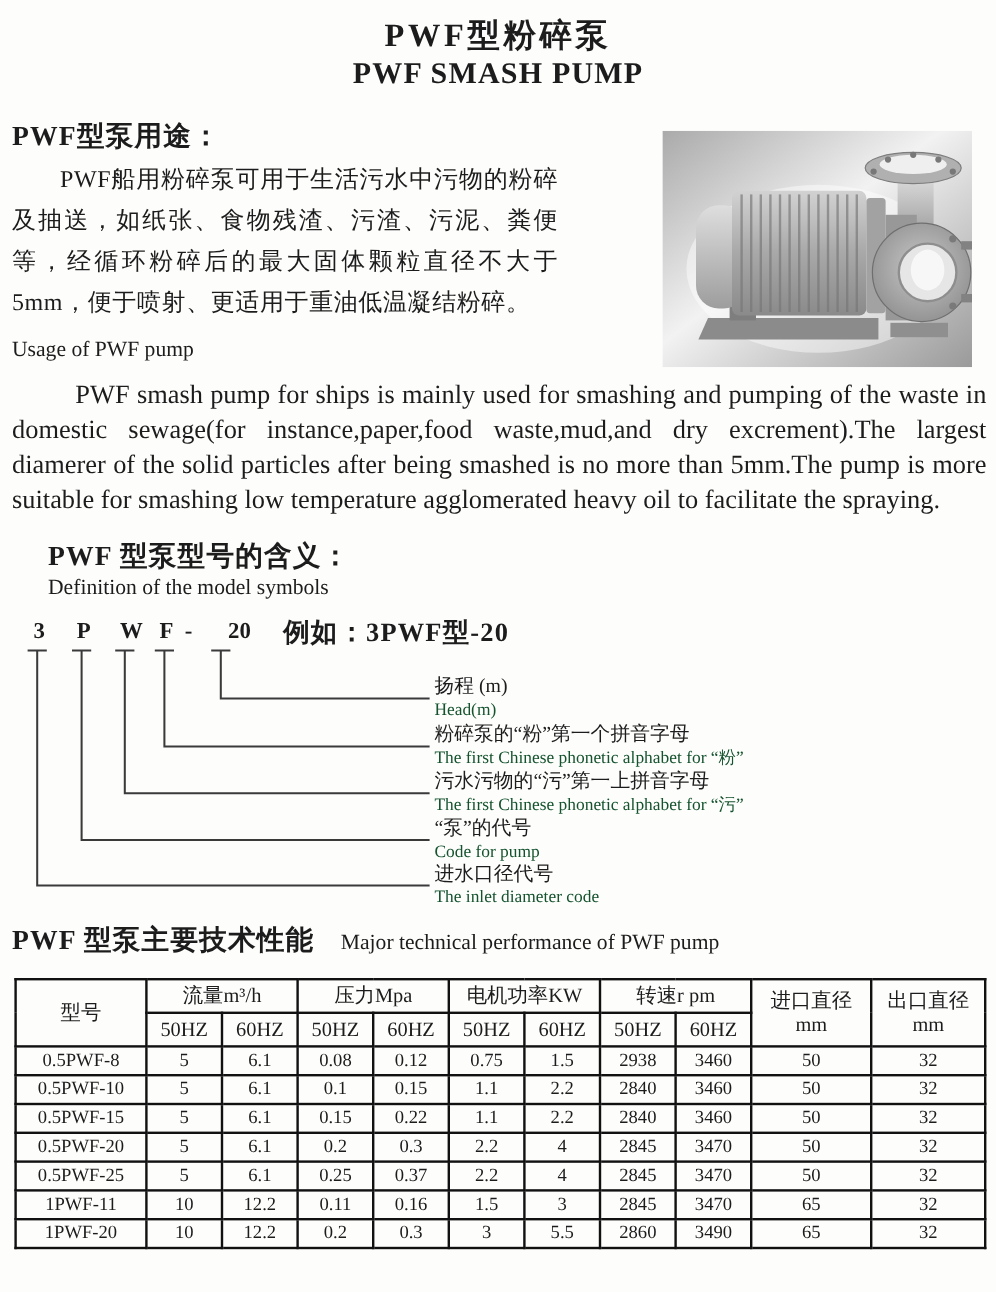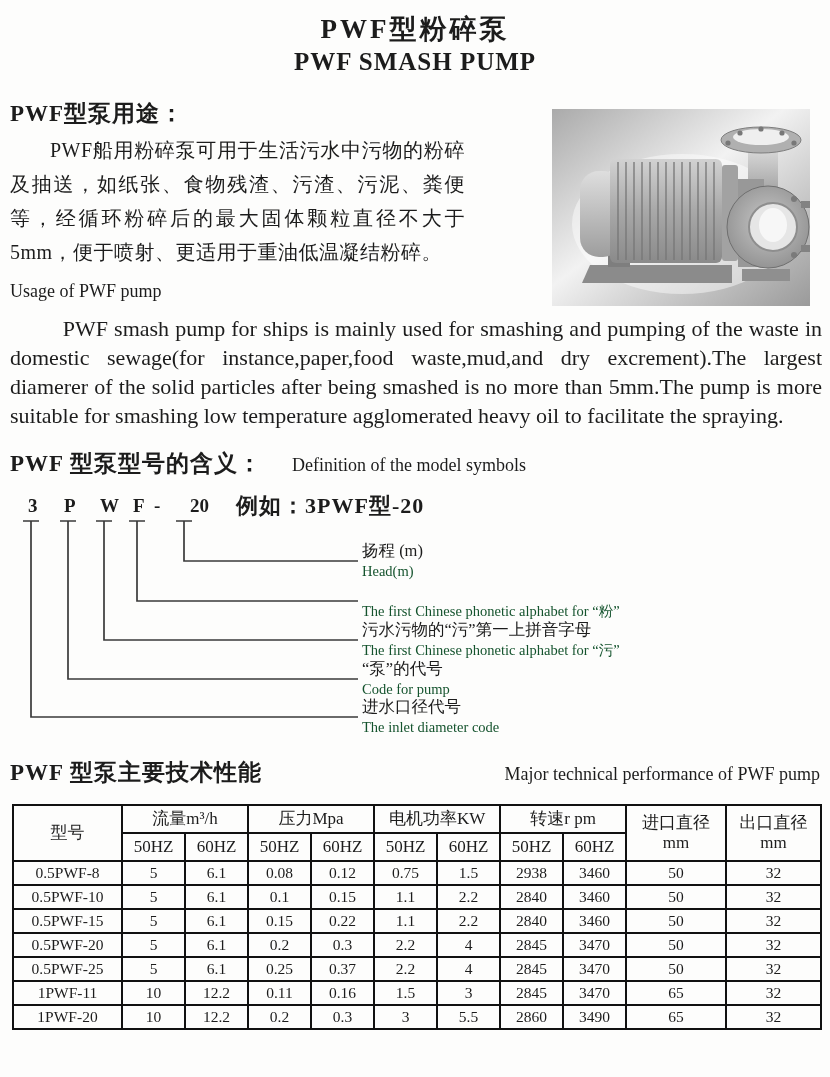--- a/index.html
+++ b/index.html
@@ -31,23 +31,23 @@
   
   .en-body {
     margin-top: 8px; font-size: 22px; line-height: 29px;
     text-indent: 2.4em; text-align: justify; width: 812px;
   }
 
   
   .sec-head { display: flex; align-items: baseline; }
   .sec-head .zh { font-size: 23px; font-weight: 700; letter-spacing: 1px; }
   .sec-head .en { font-size: 18px; font-weight: 400; }
-  .md-head { margin-top: 18px; }
+  .md-head { margin-top: 18px; flex-direction: column; }
   .md-head .en { margin-left: 30px; }
-  .perf-head { margin-top: 12px; justify-content: space-between; }
+  .perf-head { margin-top: 2px; }
   .perf-head .en { margin-left: 22px; }
 
   
   .diagram { position: relative; margin-top: 16px; height: 250px; width: 810px; margin-left: 4px; }
   .diagram svg.lines { position: absolute; left: 0; top: 0; }
   .code-char { position: absolute; top: 0; font-size: 19px; font-weight: 600; line-height: 22px; }
   .example { position: absolute; left: 222px; top: -4px; font-size: 22px; font-weight: 700; letter-spacing: 1px; }
   .dlabel { position: absolute; left: 348px; white-space: nowrap; }
   .dlabel.zh { font-size: 16.5px; line-height: 19px; }
   .dlabel.en { font-size: 14.5px; line-height: 17px; color: #14532d; }
@@ -172,20 +172,21 @@
     <span class="code-char" style="left:14px">3</span>
     <span class="code-char" style="left:50px">P</span>
     <span class="code-char" style="left:86px">W</span>
     <span class="code-char" style="left:119px">F</span>
     <span class="code-char" style="left:140px">-</span>
     <span class="code-char" style="left:176px">20</span>
     <span class="example">例如：3PWF型-20</span>
 
     <span class="dlabel zh" style="top:46px">扬程 (m)</span>
     <span class="dlabel en" style="top:68px">Head(m)</span>
+    <span class="dlabel zh" style="top:86px">粉碎泵的“粉”第一个拼音字母</span>
     <span class="dlabel en" style="top:108px">The first Chinese phonetic alphabet for “粉”</span>
     <span class="dlabel zh" style="top:125px">污水污物的“污”第一上拼音字母</span>
     <span class="dlabel en" style="top:147px">The first Chinese phonetic alphabet for “污”</span>
     <span class="dlabel zh" style="top:164px">“泵”的代号</span>
     <span class="dlabel en" style="top:186px">Code for pump</span>
     <span class="dlabel zh" style="top:202px">进水口径代号</span>
     <span class="dlabel en" style="top:224px">The inlet diameter code</span>
   </div>
 
   <div class="sec-head perf-head">

